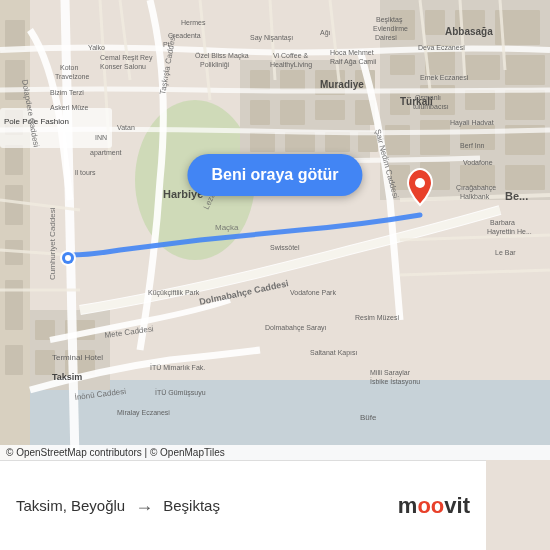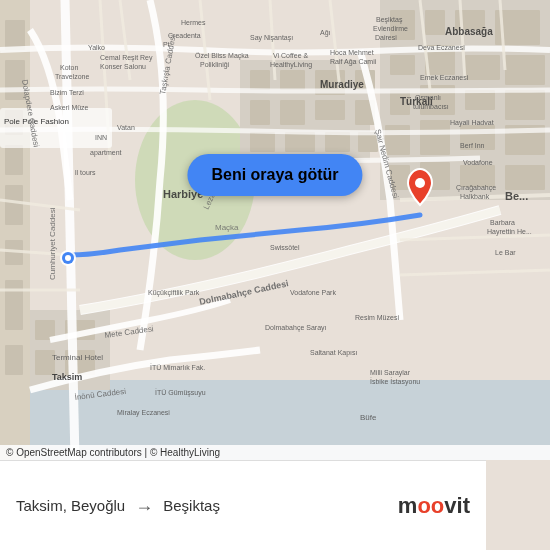--- a/index.html
+++ b/index.html
@@ -25,21 +25,21 @@
       height: 100%;
     }
 
     
     #nav-button {
       position: absolute;
       top: 38%;
       left: 50%;
       transform: translate(-50%, -50%);
       background: #4285f4;
-      color: #000000;
+      color: #ffffff;
       border: none;
       border-radius: 24px;
       padding: 12px 24px;
       font-size: 16px;
       font-weight: bold;
       cursor: pointer;
       box-shadow: 0 2px 8px rgba(0,0,0,0.3);
       white-space: nowrap;
       z-index: 10;
     }
@@ -297,21 +297,21 @@
       <path d="M 0 0 C -8 -8 -12 -18 -12 -22 C -12 -30 -6 -36 0 -36 C 6 -36 12 -30 12 -22 C 12 -18 8 -8 0 0 Z" fill="#e8402a" stroke="white" stroke-width="2"></path>
       <circle cx="0" cy="-22" r="5" fill="white"></circle>
     </g>
   </svg>
 
   
   <button id="nav-button">Beni oraya götür</button>
 
   
   <div id="attribution">
-    <span>© OpenStreetMap contributors | © HealthyLiving</span>
+    <span>© OpenStreetMap contributors | © OpenMapTiles</span>
   </div>
 </div>
 
 <div id="bottom-bar">
   <div id="route-info">
     <span id="origin-text">Taksim, Beyoğlu</span>
     <span id="arrow-icon">→</span>
     <span id="destination-text">Beşiktaş</span>
   </div>
   <div id="moovit-logo">

